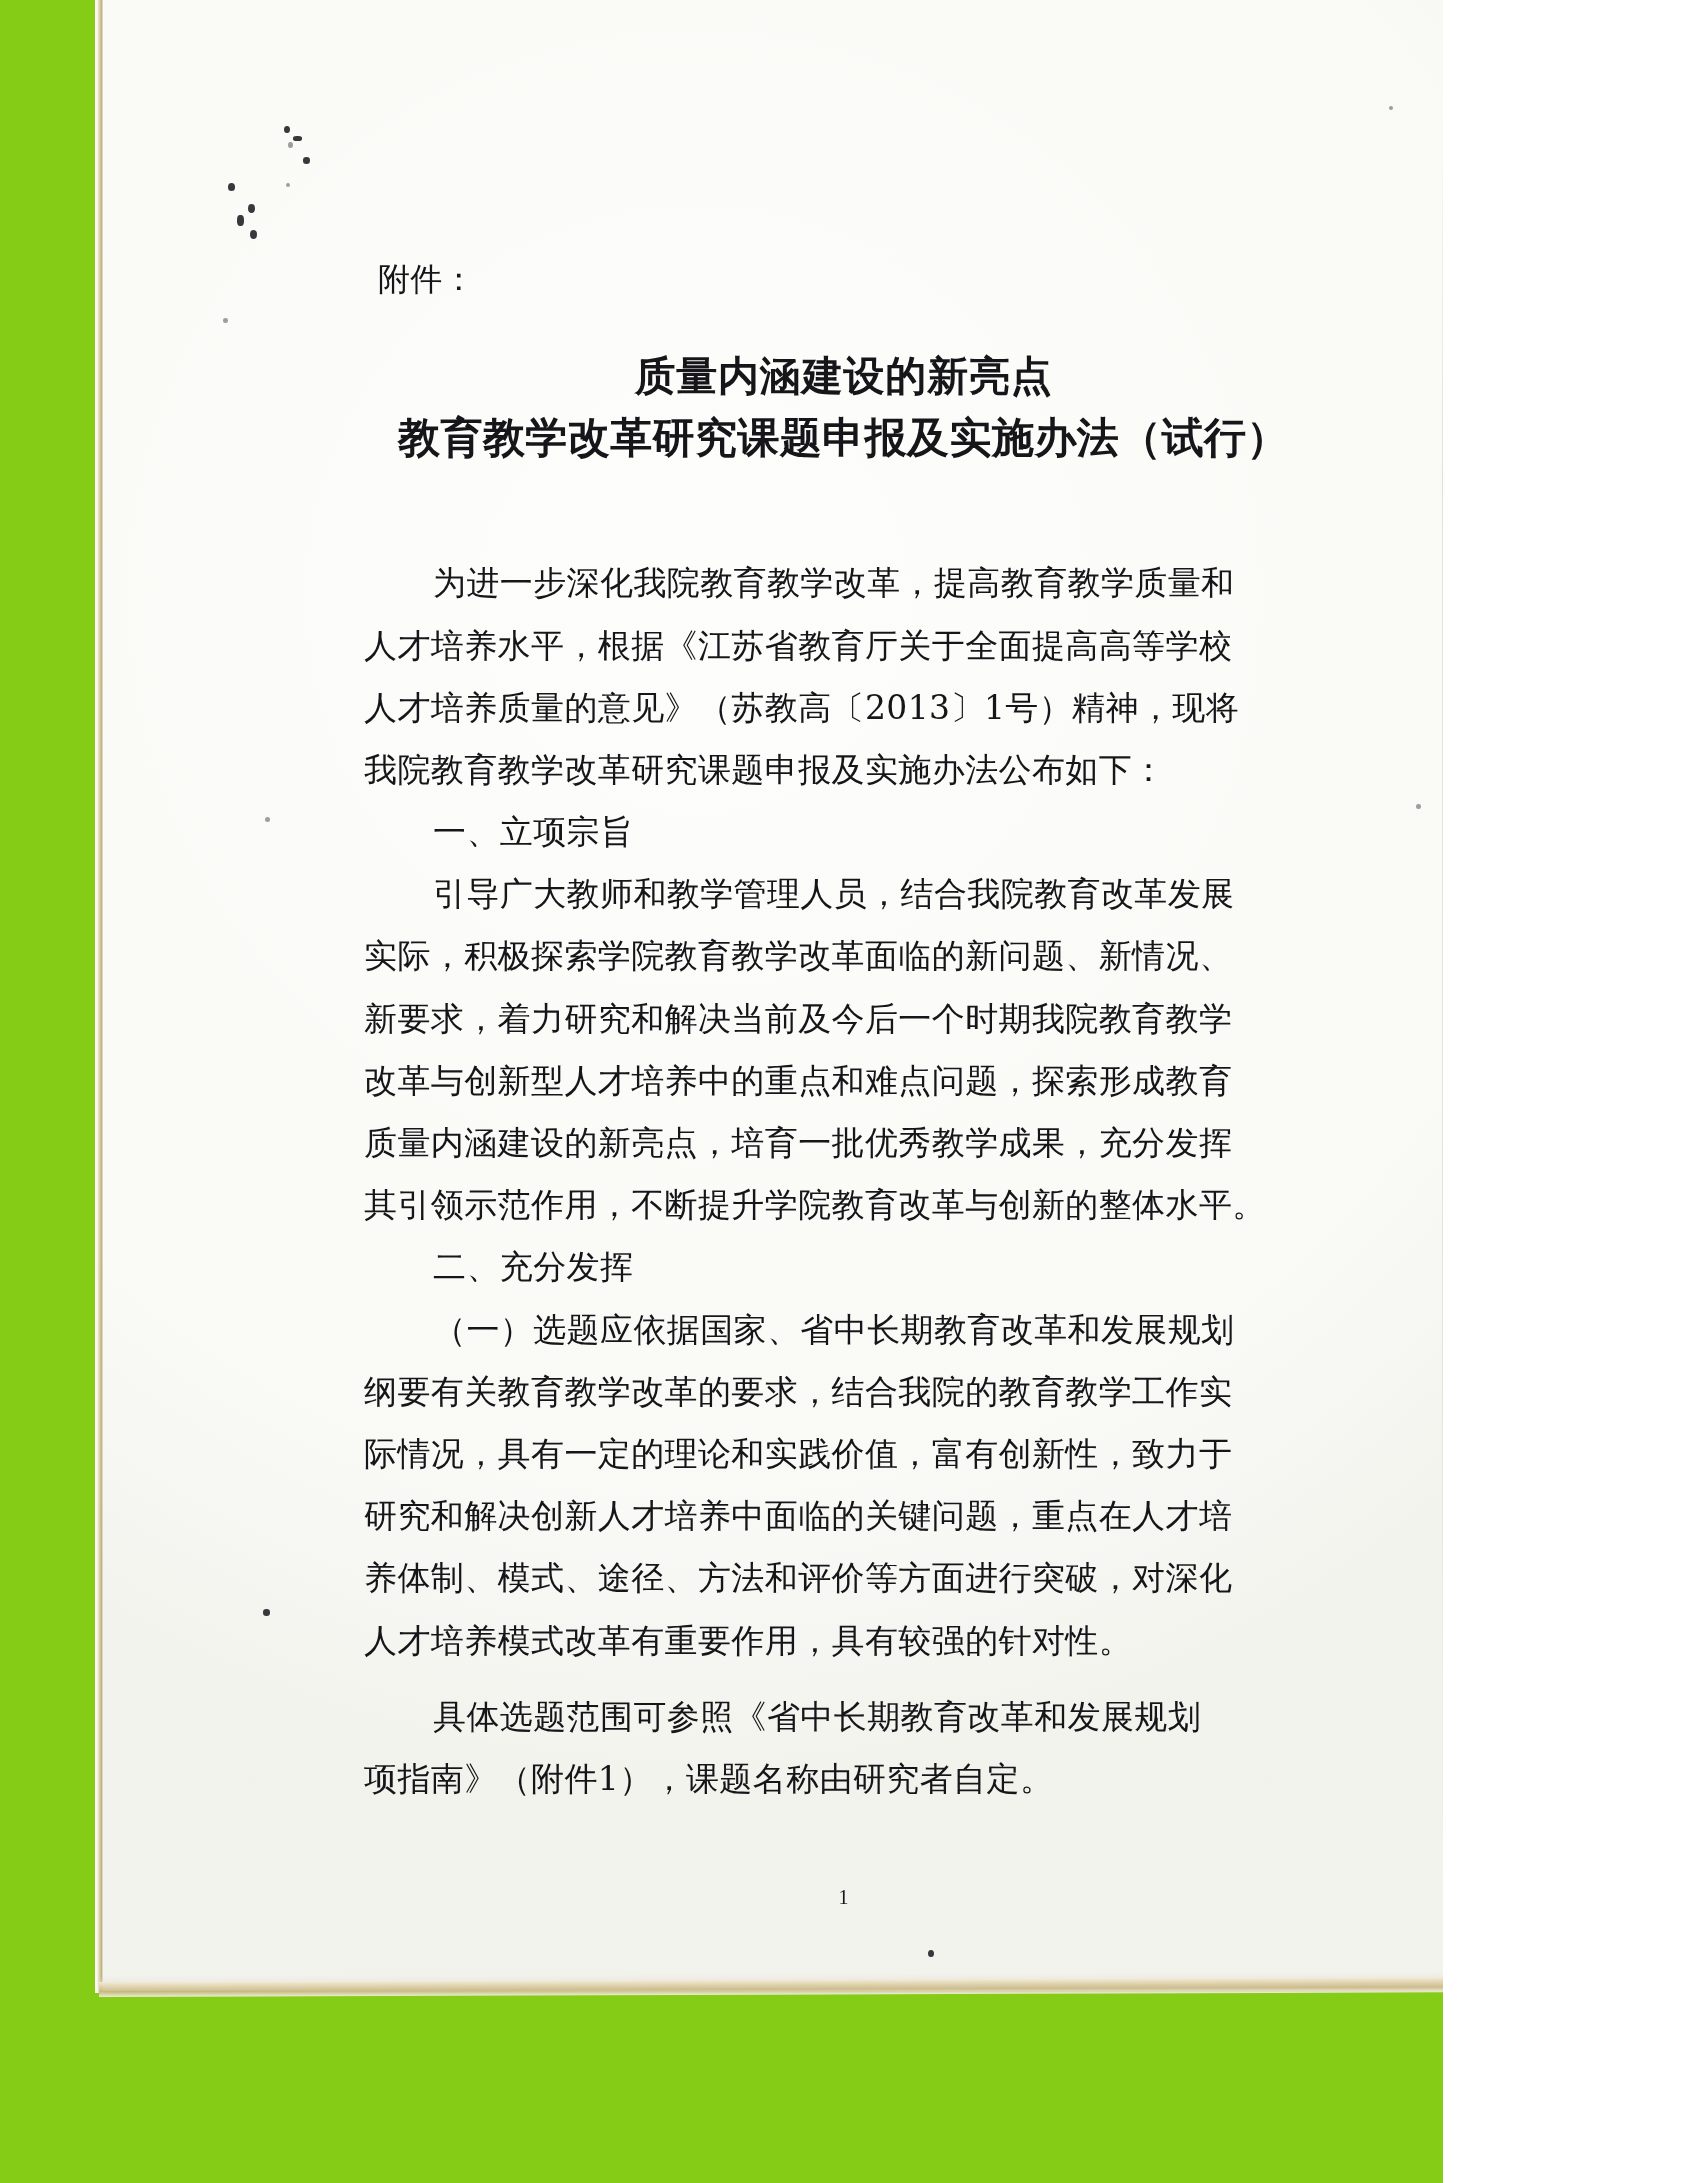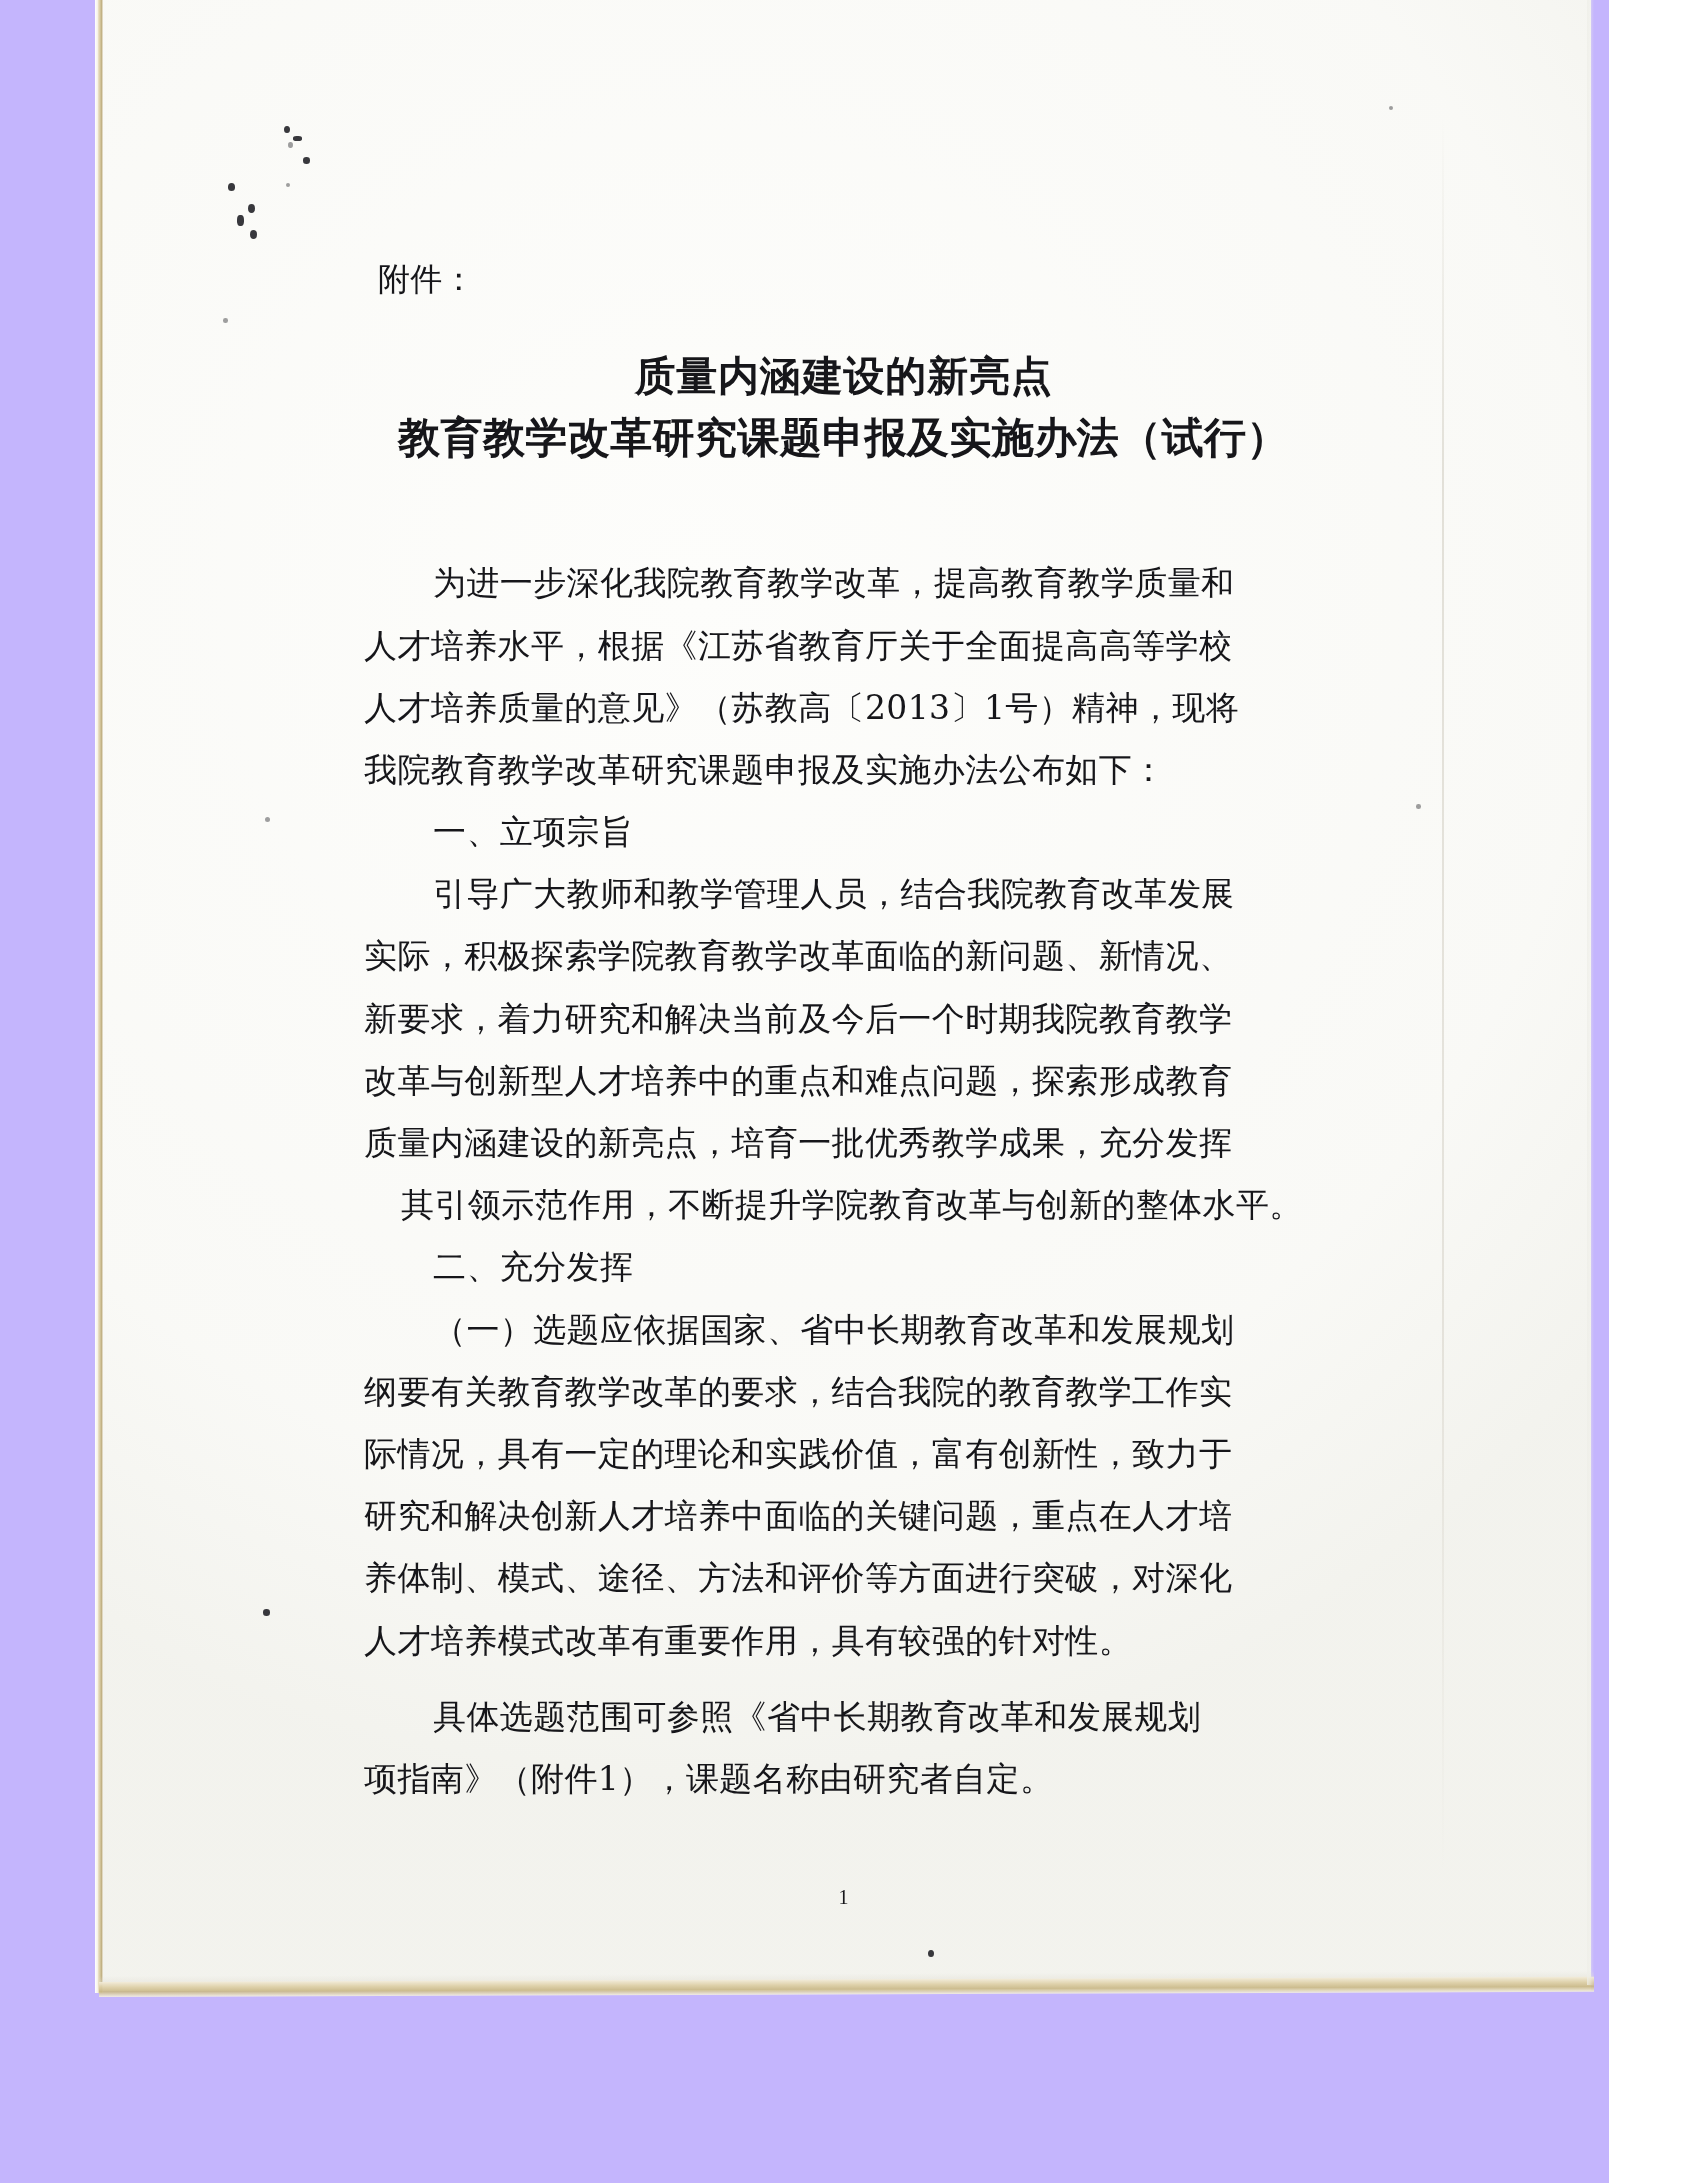--- a/index.html
+++ b/index.html
@@ -6,23 +6,23 @@
     margin: 0;
     padding: 0;
     background: #ffffff;
   }
   body {
     font-family: "DejaVu Serif", "Liberation Serif", serif;
   }
 
   #page {
     position: relative;
-    width: 1609px;
+    width: 1443px;
     height: 2183px;
-    background: #c4b5fd;
+    background: #84cc16;
     overflow: hidden;
   }
 
   
   .paper {
     position: absolute;
     left: 99px;
     top: 0px;
     width: 1492px;
     height: 1991px;
@@ -215,21 +215,21 @@
     <div class="line body-line" style="top:691px;">人才培养质量的意见》（苏教高〔2013〕1号）精神，现将</div>
     <div class="line body-line" style="top:753px;">我院教育教学改革研究课题申报及实施办法公布如下：</div>
 
     <div class="line body-line indent" style="top:815px;">一、立项宗旨</div>
 
     <div class="line body-line indent" style="top:877px;">引导广大教师和教学管理人员，结合我院教育改革发展</div>
     <div class="line body-line" style="top:1002px;">新要求，着力研究和解决当前及今后一个时期我院教育教学</div>
     <div class="line body-line" style="top:939px;">实际，积极探索学院教育教学改革面临的新问题、新情况、</div>
     <div class="line body-line" style="top:1064px;">改革与创新型人才培养中的重点和难点问题，探索形成教育</div>
     <div class="line body-line" style="top:1126px;">质量内涵建设的新亮点，培育一批优秀教学成果，充分发挥</div>
-    <div class="line body-line" style="top:1188px;margin-left:37px;">其引领示范作用，不断提升学院教育改革与创新的整体水平。</div>
+    <div class="line body-line" style="top:1188px;">其引领示范作用，不断提升学院教育改革与创新的整体水平。</div>
 
     <div class="line body-line indent" style="top:1250px;">二、充分发挥</div>
 
     <div class="line body-line" style="top:1375px;">纲要有关教育教学改革的要求，结合我院的教育教学工作实</div>
     <div class="line body-line indent" style="top:1313px;">（一）选题应依据国家、省中长期教育改革和发展规划</div>
     <div class="line body-line" style="top:1437px;">际情况，具有一定的理论和实践价值，富有创新性，致力于</div>
     <div class="line body-line" style="top:1499px;">研究和解决创新人才培养中面临的关键问题，重点在人才培</div>
     <div class="line body-line" style="top:1561px;">养体制、模式、途径、方法和评价等方面进行突破，对深化</div>
     <div class="line body-line" style="top:1624px;">人才培养模式改革有重要作用，具有较强的针对性。</div>
 

